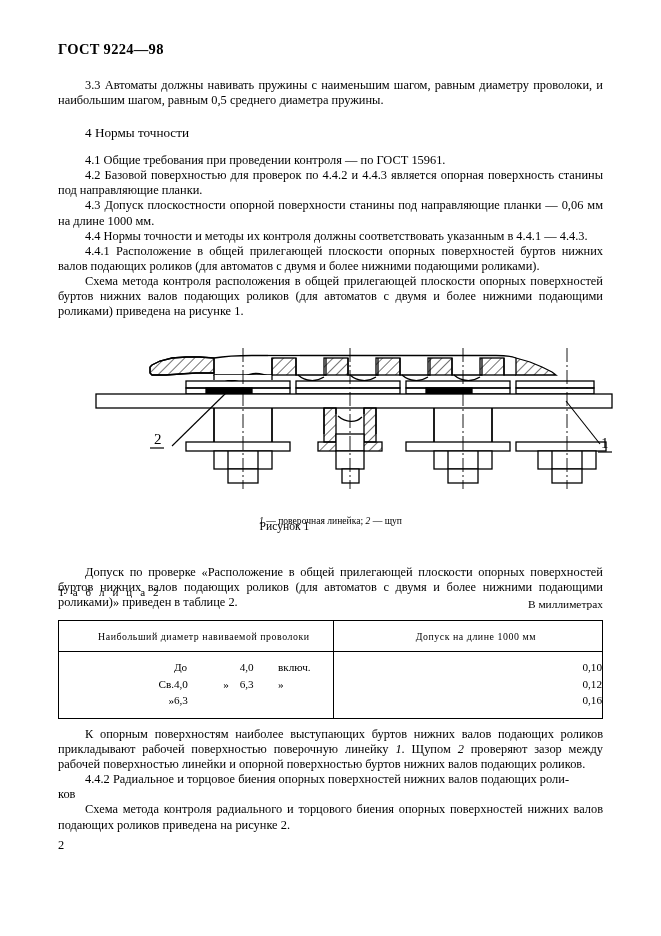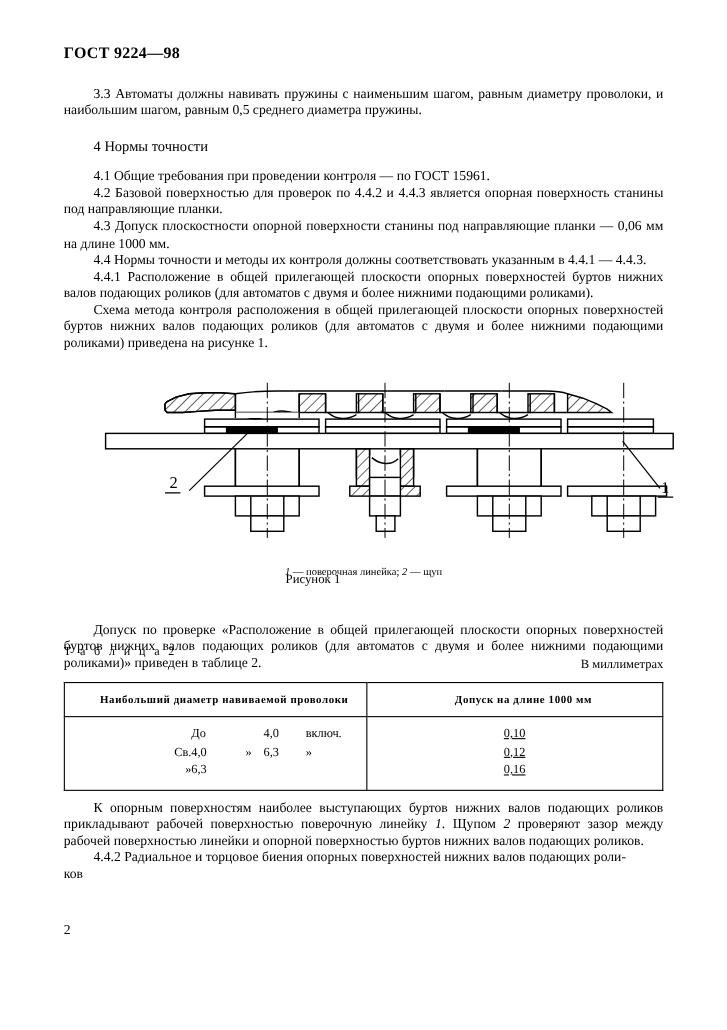--- a/index.html
+++ b/index.html
@@ -105,21 +105,21 @@
     width: 545px;
     border-collapse: collapse;
     font-size: 11.2px;
   }
   table.spec th, table.spec td {
     border: 1px solid #000;
     padding: 0;
   }
   table.spec thead th {
     height: 30px;
-    font-weight: bold;
+    font-weight: normal;
     font-size: 9.9px;
     letter-spacing: 0.55px;
     vertical-align: middle;
     padding-left: 16px;
   }
   table.spec tbody td {
     vertical-align: top;
     padding-top: 7px;
     padding-bottom: 9px;
     margin-left: 26px;
@@ -134,24 +134,23 @@
     font-size: 11.2px;
     line-height: 16.6px;
     white-space: nowrap;
   }
   .rc-a { width: 42%; text-align: right; padding-right: 6px !important; }
   .rc-b { width: 14%; text-align: left;  padding-left: 8px !important; }
   .rc-c { width: 10%; text-align: center; }
   .rc-d { width: 14%; text-align: left; padding-left: 6px !important;}
   .rc-e { width: 20%; text-align: left; padding-left: 12px !important;}
   .valcol div {
-    text-align: center;
+    text-align: right;
     line-height: 16.6px;
     font-size: 11.2px;
-    text-decoration: underline;
   }
 
   
   .content2 {
     position: absolute;
     left: 58px;
     top: 727px;
     width: 545px;
   }
   .page-num {
@@ -367,17 +366,18 @@
           <div>0,16</div>
         </td>
       </tr>
     </tbody>
   </table>
 
   <div class="content2">
     <p class="para"><span>К опорным поверхностям наиболее выступающих буртов нижних валов подающих роликов прикладывают рабочей поверхностью поверочную линейку </span><span class="it">1</span><span>. Щупом </span><span class="it">2</span><span> проверяют зазор между рабочей поверхностью линейки и опорной поверхностью буртов  нижних валов подающих роликов.</span></p>
     <p class="para">4.4.2  Радиальное и торцовое биения опорных поверхностей нижних валов подающих роли-</p>
     <p class="para noind">ков</p>
+    <p class="para">Схема метода контроля радиального и торцового биения опорных поверхностей нижних валов подающих роликов приведена на рисунке 2.</p>
   </div>
 
   <div class="page-num">2</div>
 
 </div>
 
 </body></html>

